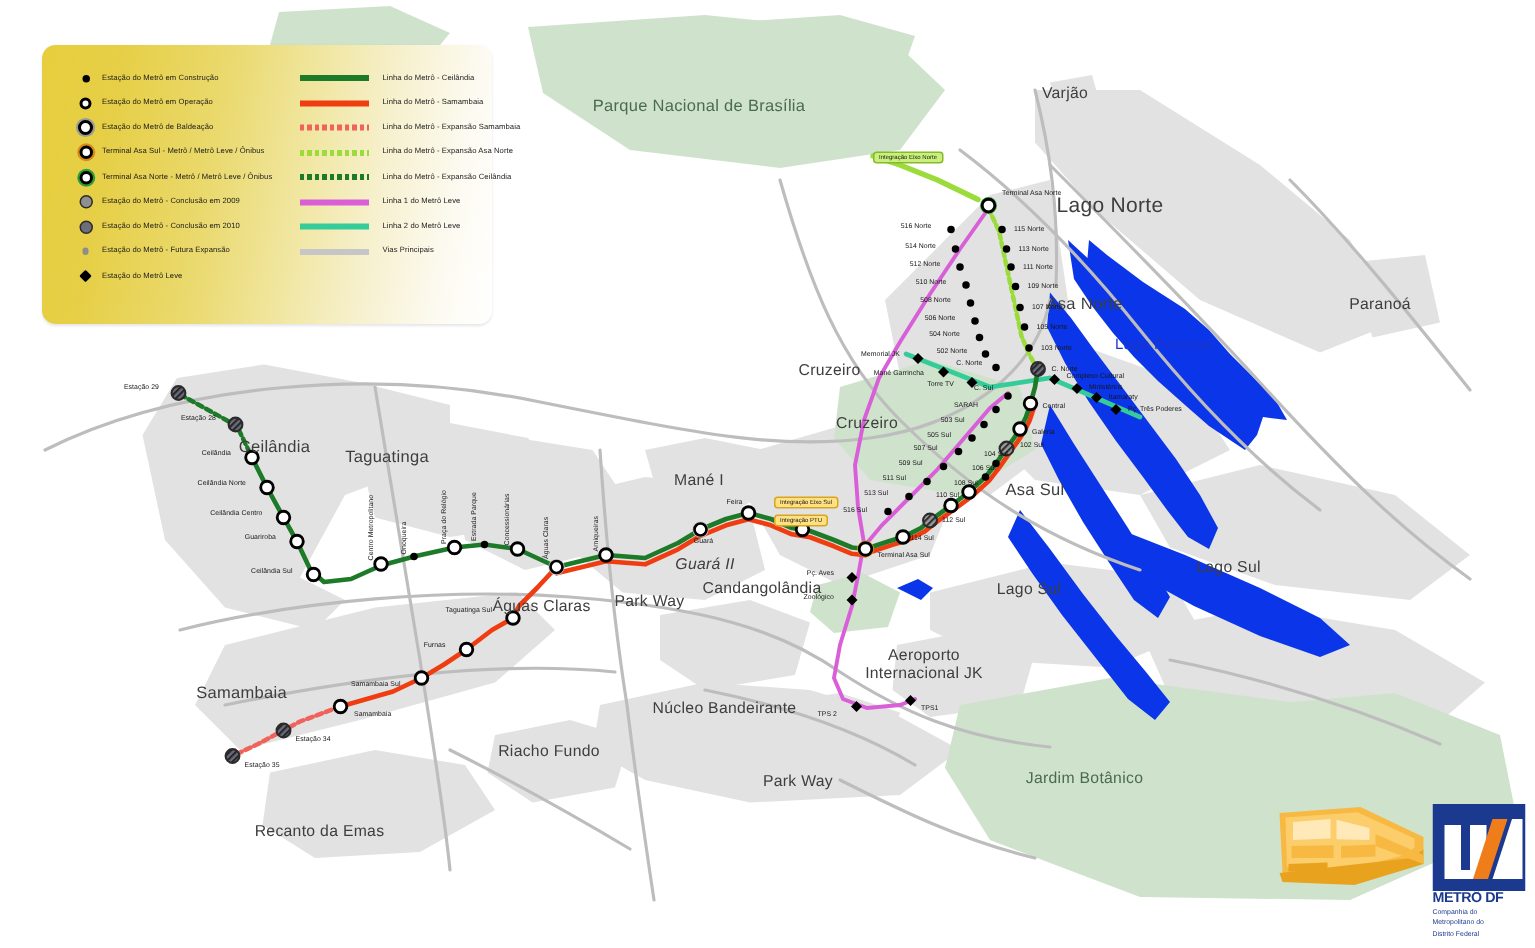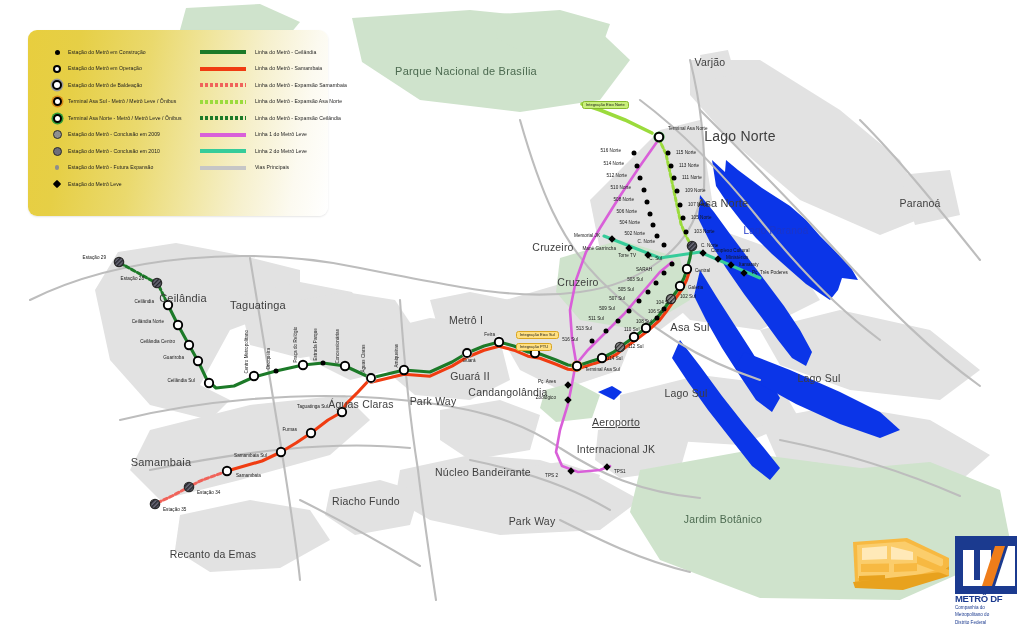--- a/index.html
+++ b/index.html
@@ -479,29 +479,29 @@
       <div class="region" style="left: 710px; top: 62px; font-size: 10.5px; color: rgb(62, 62, 62); transform: translate(-50%, -50%);">Varjão</div>
       <div class="region" style="left: 740px; top: 136px; font-size: 14px; color: rgb(62, 62, 62); transform: translate(-50%, -50%);">Lago Norte</div>
       <div class="region" style="left: 920px; top: 203px; font-size: 10.5px; color: rgb(62, 62, 62); transform: translate(-50%, -50%);">Paranoá</div>
       <div class="region" style="left: 776px; top: 230px; font-size: 10px; color: rgb(28, 53, 200); transform: translate(-50%, -50%);">Lago Paranoá</div>
       <div class="region" style="left: 723px; top: 203px; font-size: 11px; color: rgb(62, 62, 62); transform: translate(-50%, -50%);">Asa Norte</div>
       <div class="region" style="left: 553px; top: 247px; font-size: 10.5px; color: rgb(62, 62, 62); transform: translate(-50%, -50%);">Cruzeiro</div>
       <div class="region" style="left: 578px; top: 282px; font-size: 10.5px; color: rgb(62, 62, 62); transform: translate(-50%, -50%);">Cruzeiro</div>
       <div class="region" style="left: 690px; top: 315px; font-size: 11px; color: rgb(62, 62, 62); transform: translate(-50%, -50%); margin-top: 12px;">Asa Sul</div>
       <div class="region" style="left: 183px; top: 298px; font-size: 11px; color: rgb(62, 62, 62); transform: translate(-50%, -50%);">Ceilândia</div>
       <div class="region" style="left: 258px; top: 305px; font-size: 11px; color: rgb(62, 62, 62); transform: translate(-50%, -50%);">Taguatinga</div>
-      <div class="region" style="left: 466px; top: 320px; font-size: 10.5px; color: rgb(62, 62, 62); transform: translate(-50%, -50%);">Metrô I</div>
-      <div class="region" style="left: 470px; top: 376px; font-size: 10.5px; color: rgb(62, 62, 62); transform: translate(-50%, -50%);">Guará II</div>
+      <div class="region" style="left: 466px; top: 320px; font-size: 10.5px; color: rgb(62, 62, 62); transform: translate(-50%, -50%);">Mané I</div>
+      <div class="region" style="left: 470px; top: 376px; font-size: 10.5px; color: rgb(62, 62, 62); transform: translate(-50%, -50%); font-style: italic;">Guará II</div>
       <div class="region" style="left: 433px; top: 401px; font-size: 10.5px; color: rgb(62, 62, 62); transform: translate(-50%, -50%);">Park Way</div>
       <div class="region" style="left: 508px; top: 392px; font-size: 10.5px; color: rgb(62, 62, 62); transform: translate(-50%, -50%);">Candangolândia</div>
       <div class="region" style="left: 361px; top: 404px; font-size: 10.5px; color: rgb(62, 62, 62); transform: translate(-50%, -50%);">Águas Claras</div>
       <div class="region" style="left: 161px; top: 462px; font-size: 11px; color: rgb(62, 62, 62); transform: translate(-50%, -50%);">Samambaia</div>
       <div class="region" style="left: 366px; top: 501px; font-size: 10.5px; color: rgb(62, 62, 62); transform: translate(-50%, -50%);">Riacho Fundo</div>
       <div class="region" style="left: 443px; top: 472px; font-size: 10.5px; color: rgb(62, 62, 62); transform: translate(-50%, -50%); margin-left: 40px;">Núcleo Bandeirante</div>
-      <div class="region" style="left: 616px; top: 422px; font-size: 10.5px; color: rgb(62, 62, 62); transform: translate(-50%, -50%); text-decoration: underline;">Aeroporto</div>
+      <div class="region" style="left: 616px; top: 437px; font-size: 10.5px; color: rgb(62, 62, 62); transform: translate(-50%, -50%);">Aeroporto</div>
       <div class="region" style="left: 616px; top: 449px; font-size: 10.5px; color: rgb(62, 62, 62); transform: translate(-50%, -50%);">Internacional JK</div>
       <div class="region" style="left: 686px; top: 393px; font-size: 10.5px; color: rgb(62, 62, 62); transform: translate(-50%, -50%);">Lago Sul</div>
       <div class="region" style="left: 819px; top: 378px; font-size: 10.5px; color: rgb(62, 62, 62); transform: translate(-50%, -50%);">Lago Sul</div>
       <div class="region" style="left: 532px; top: 521px; font-size: 10.5px; color: rgb(62, 62, 62); transform: translate(-50%, -50%);">Park Way</div>
       <div class="region" style="left: 723px; top: 519px; font-size: 10.5px; color: rgb(76, 106, 80); transform: translate(-50%, -50%);">Jardim Botânico</div>
       <div class="region" style="left: 213px; top: 554px; font-size: 10.5px; color: rgb(62, 62, 62); transform: translate(-50%, -50%);">Recanto da Emas</div>
     </div>
   <div id="stnlabels-layer">
       <div class="stn-label" style="top: 256px; left: 106px; transform: translateX(-100%);">Estação 29</div>
       <div class="stn-label" style="top: 277px; left: 144px; transform: translateX(-100%);">Estação 28</div>

